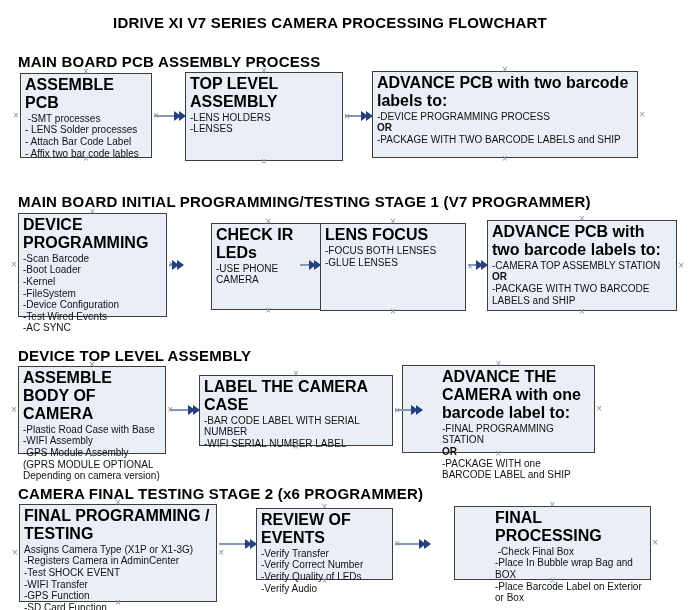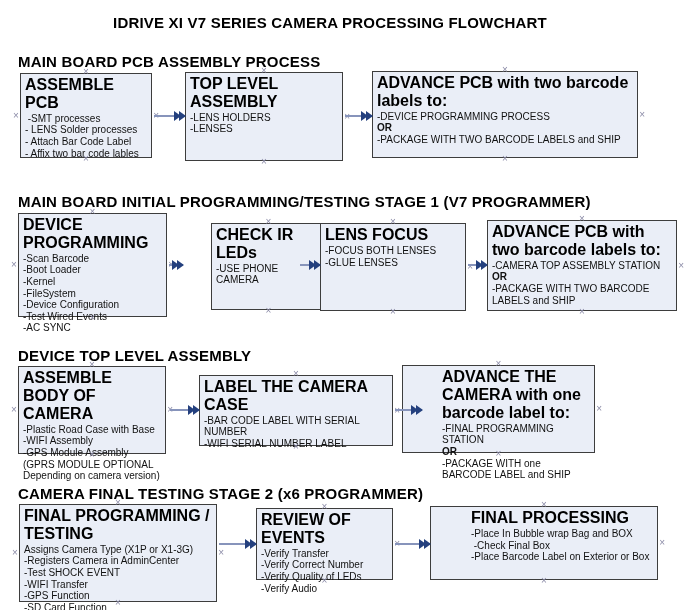--- a/index.html
+++ b/index.html
@@ -231,28 +231,28 @@
     <span class="cp cp-r"></span>
     <div class="box-title">REVIEW OF EVENTS</div>
     <ul class="box-items">
       <li>-Verify Transfer</li>
       <li>-Verify Correct Number</li>
       <li>-Verify Quality of LEDs</li>
       <li>-Verify Audio</li>
     </ul>
   </div>
 
-  <div class="box" style="left:430px;top:506px;width:228px;height:74px;padding-left:40px;">
+  <div class="box" style="left:454px;top:506px;width:197px;height:74px;padding-left:40px;">
     <span class="cp cp-t"></span>
     <span class="cp cp-b"></span>
     <span class="cp cp-r"></span>
     <div class="box-title">FINAL PROCESSING</div>
     <ul class="box-items">
+      <li> -Check Final Box</li>
       <li>-Place In Bubble wrap Bag and BOX</li>
-      <li> -Check Final Box</li>
       <li>-Place Barcode Label on Exterior or Box</li>
     </ul>
   </div>
 
   <div class="connector" style="left:219px;top:543px;width:37px;">
     <span class="head"></span>
     <span class="head2"></span>
   </div>
   <div class="connector" style="left:395px;top:543px;width:35px;">
     <span class="head"></span>

